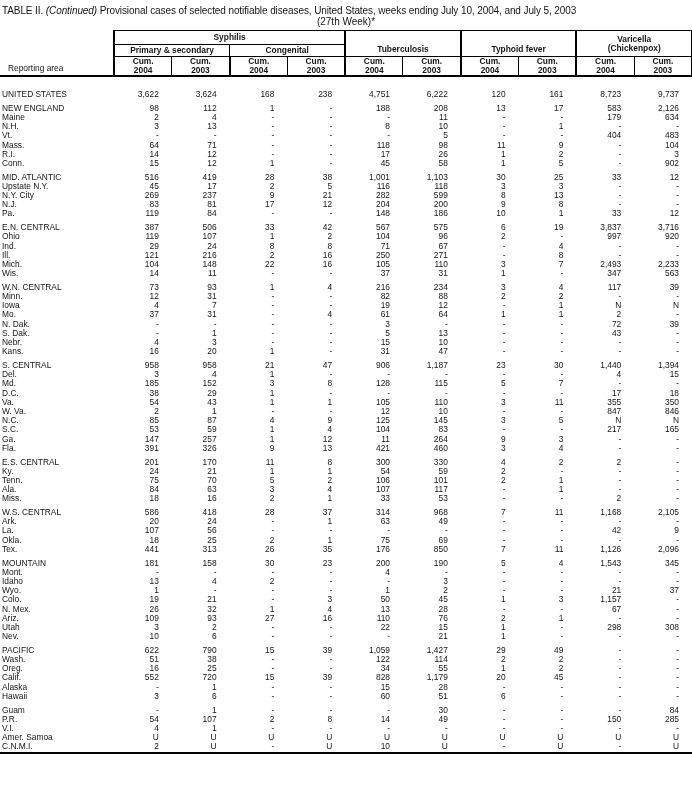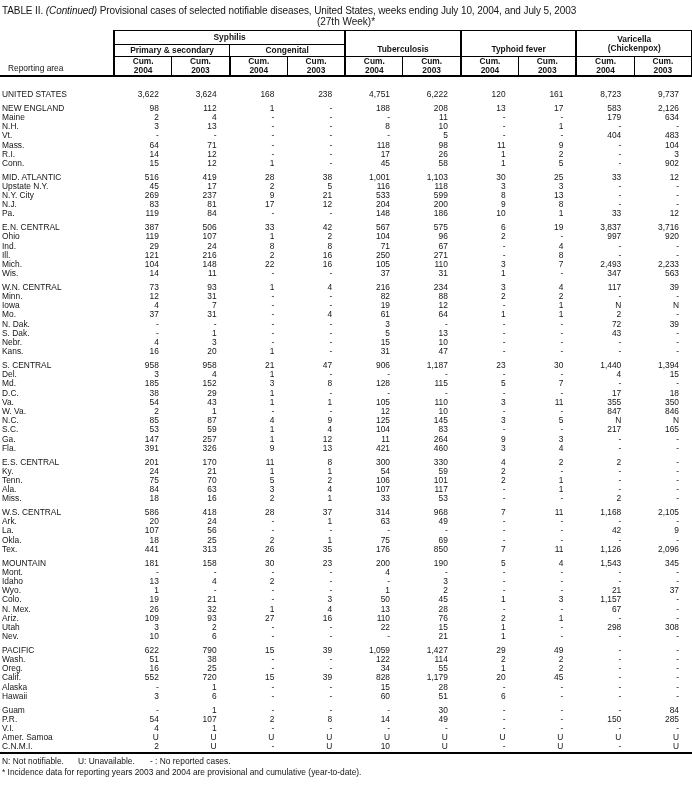--- a/index.html
+++ b/index.html
@@ -272,21 +272,21 @@
           <td>3</td>
           <td>-</td>
           <td>-</td>
         </tr>
         <tr>
           <td class="area">N.Y. City</td>
           <td>269</td>
           <td>237</td>
           <td>9</td>
           <td>21</td>
-          <td>533</td>
+          <td>282</td>
           <td>599</td>
           <td>8</td>
           <td>13</td>
           <td>-</td>
           <td>-</td>
         </tr>
         <tr>
           <td class="area">N.J.</td>
           <td>83</td>
           <td>81</td>
@@ -1036,18 +1036,14 @@
           <td>-</td>
           <td>U</td>
           <td>-</td>
           <td>U</td>
         </tr>
       </tbody>
   </table>
 
   <div class="bottom-rule"></div>
 
-  <div class="footnotes">
-    <div><span class="fn1">N: Not notifiable.</span><span class="fn2">U: Unavailable.</span><span>- : No reported cases.</span></div>
-    <div>* Incidence data for reporting years 2003 and 2004 are provisional and cumulative (year-to-date).</div>
-  </div>
 
 </div>
 
 </body></html>

